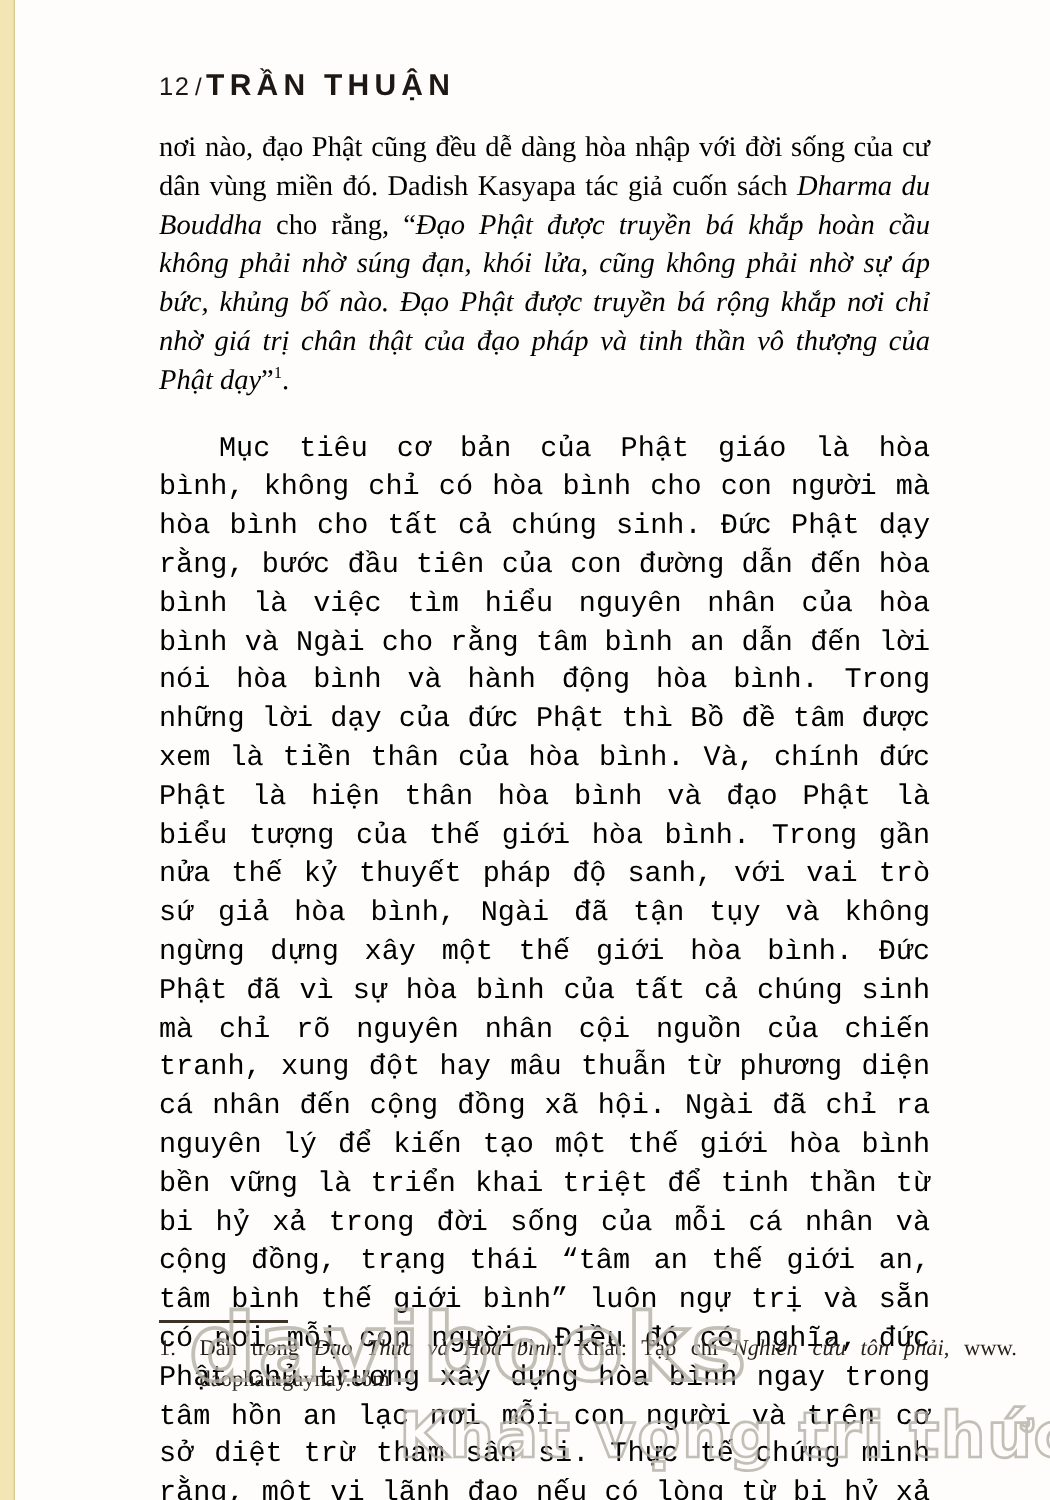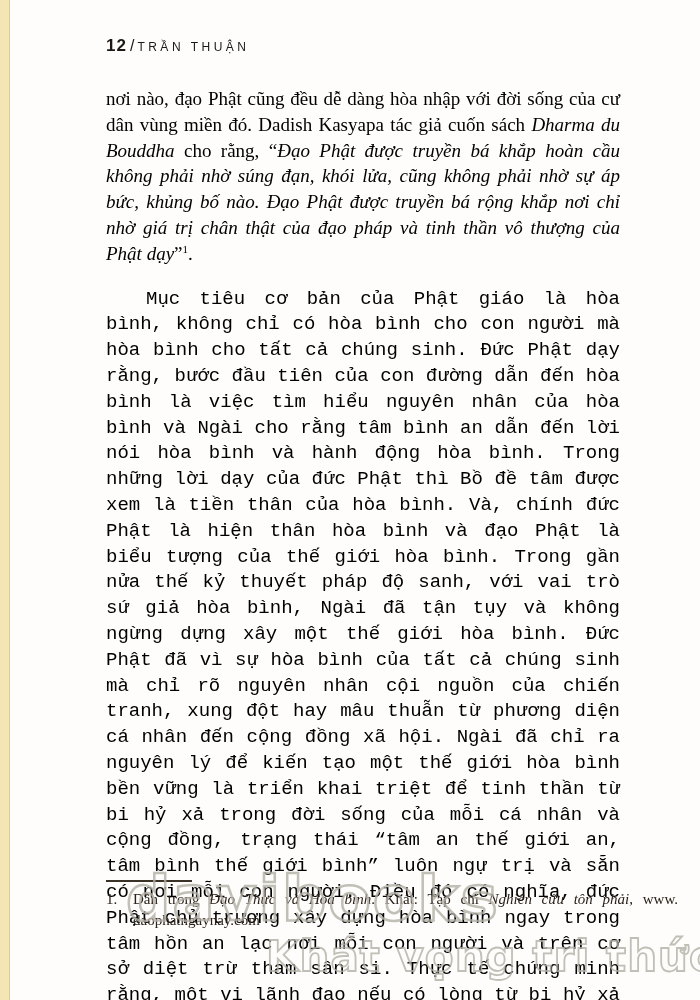--- a/index.html
+++ b/index.html
@@ -10,23 +10,23 @@
   }
   .edge-strip{
     position:absolute;left:0;top:0;width:9px;height:1000px;
     background:#f3e5b4;border-right:1px solid #ddcd92;
   }
   .header{
     position:absolute;left:106px;top:36px;
     font-family:"Liberation Sans",sans-serif;color:#1d1813;
     font-size:16px;display:flex;align-items:baseline;
   }
-  .page-number{font-weight:700;font-size:17px;letter-spacing:1px;}
+  .page-number{font-weight:400;font-size:17px;letter-spacing:1px;margin-top:12px;}
   .header-sep{margin:0 3px;font-weight:400;}
-  .author-name{font-weight:400;letter-spacing:3.5px;font-size:12px;}
+  .author-name{font-weight:700;letter-spacing:3.5px;font-size:20px;}
   .body-text{
     position:absolute;left:106px;top:86px;width:514px;
     font-size:19px;line-height:25.8px;text-align:justify;
     color:#000000;
   }
   .para{margin:0;}
   .para + .para{margin-top:20px;text-indent:40px;font-family:Liberation Mono, monospace;}
   .body-text i{font-style:italic;}
   .body-text sup{font-size:11px;line-height:0;vertical-align:super;}
   .footnote-rule{

